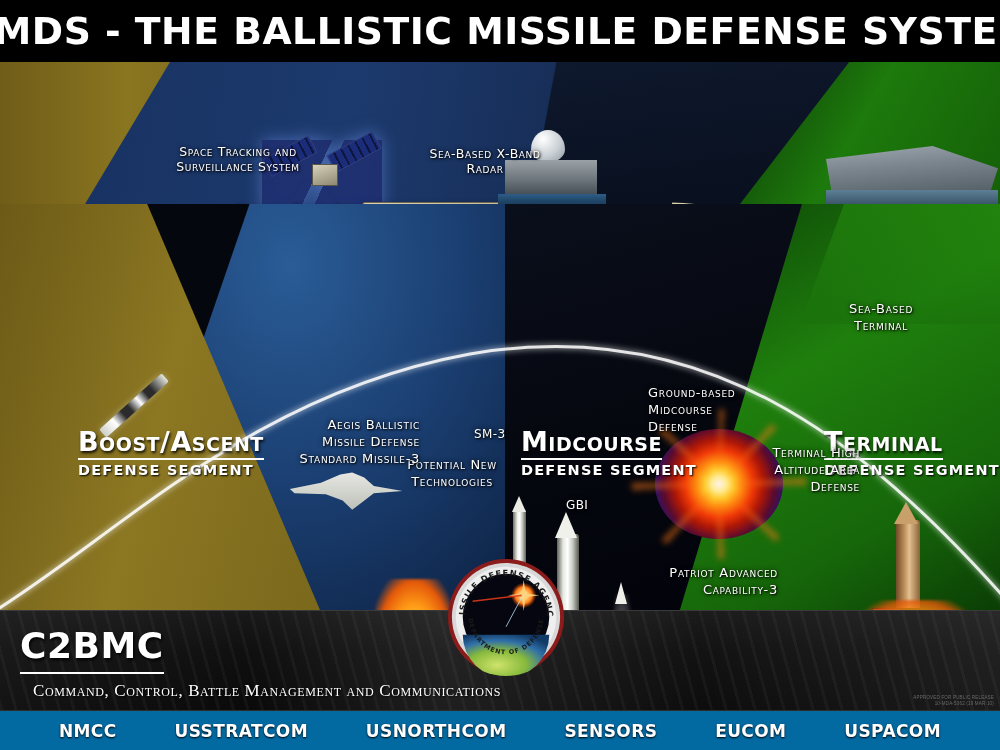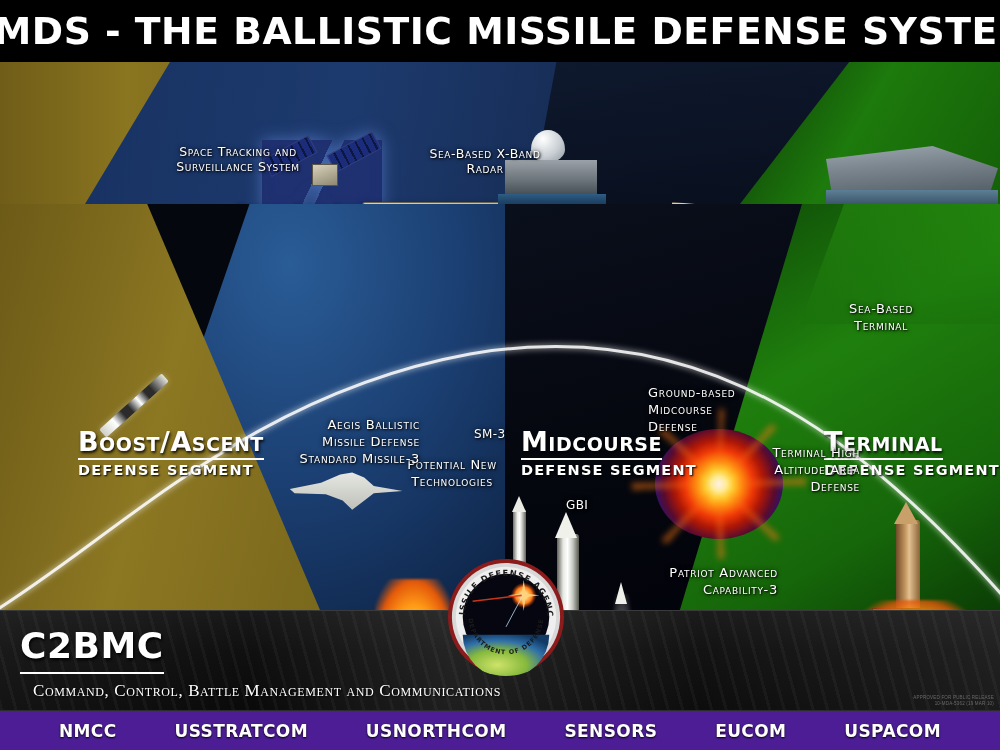--- a/index.html
+++ b/index.html
@@ -191,21 +191,21 @@
     font-size:4.5px;
     color:#6a6a6a;
     text-align:right;
     line-height:6px;
     letter-spacing:.2px;
   }
 
   
   .commands {
     position:absolute; left:0; top:710px; width:1000px; height:40px;
-    background:#4c1d95;
+    background:#0369a1;
     border-top:1px solid #2c2c2c;
     display:flex; align-items:center; justify-content:space-around;
     padding:0 30px;
   }
   .commands .cmd {
     font-family:"DejaVu Sans", sans-serif;
     font-weight:bold;
     font-size:17px;
     color:#ffffff;
     letter-spacing:.4px;

